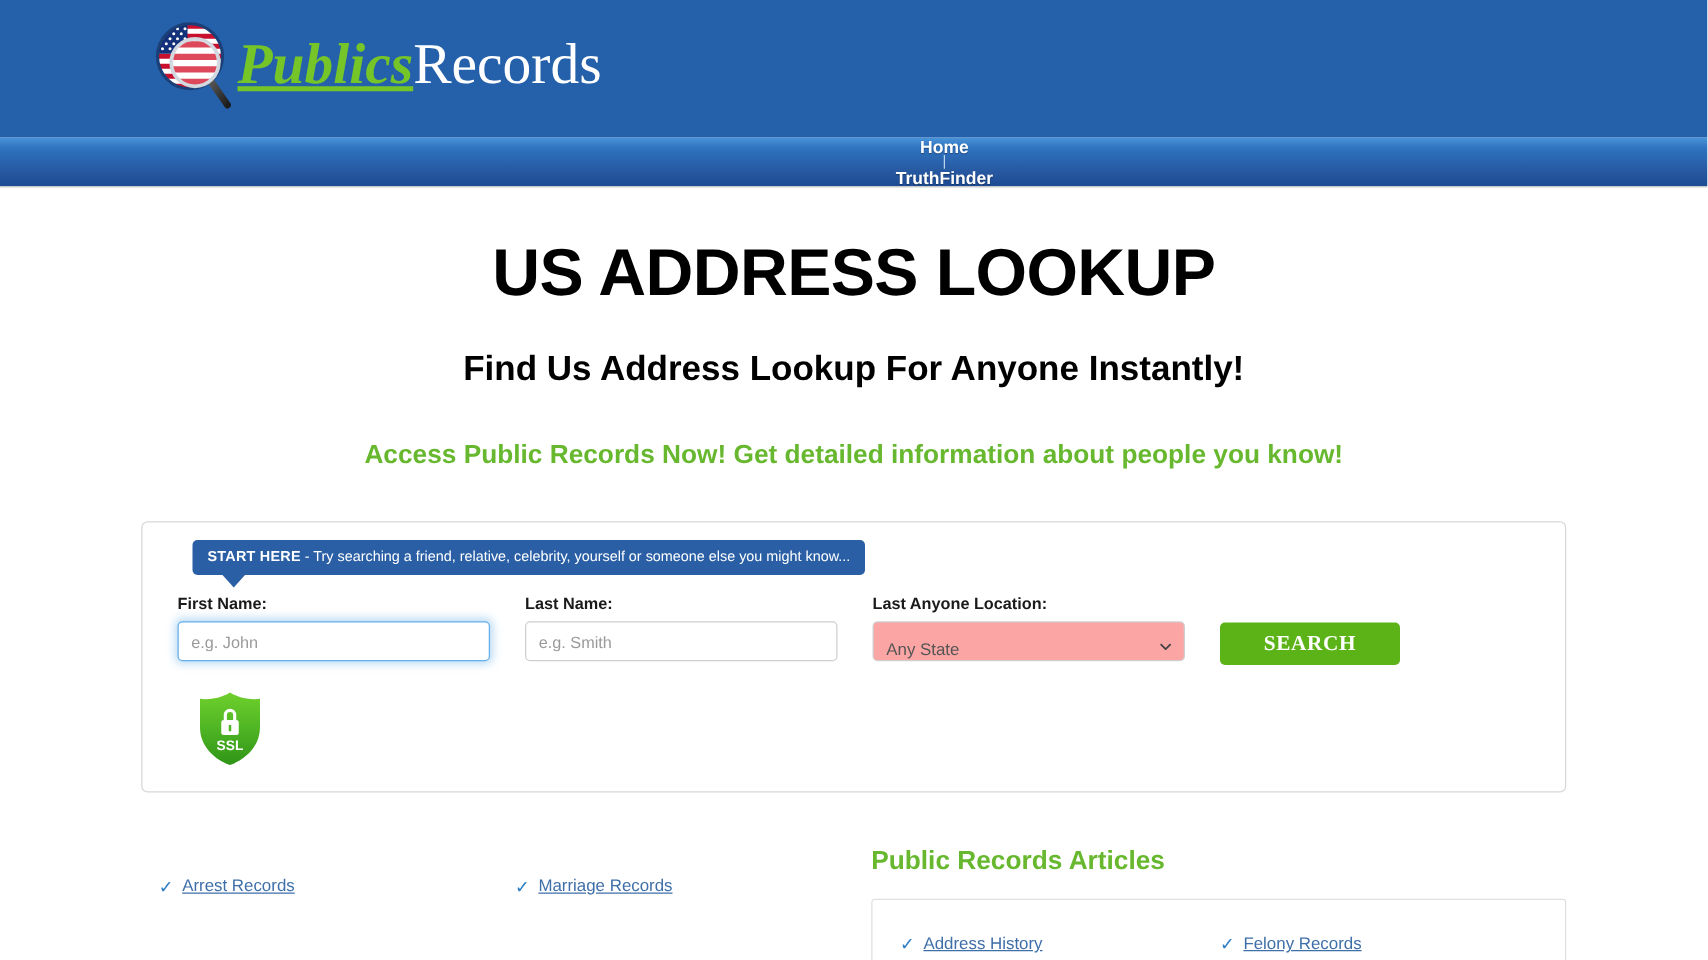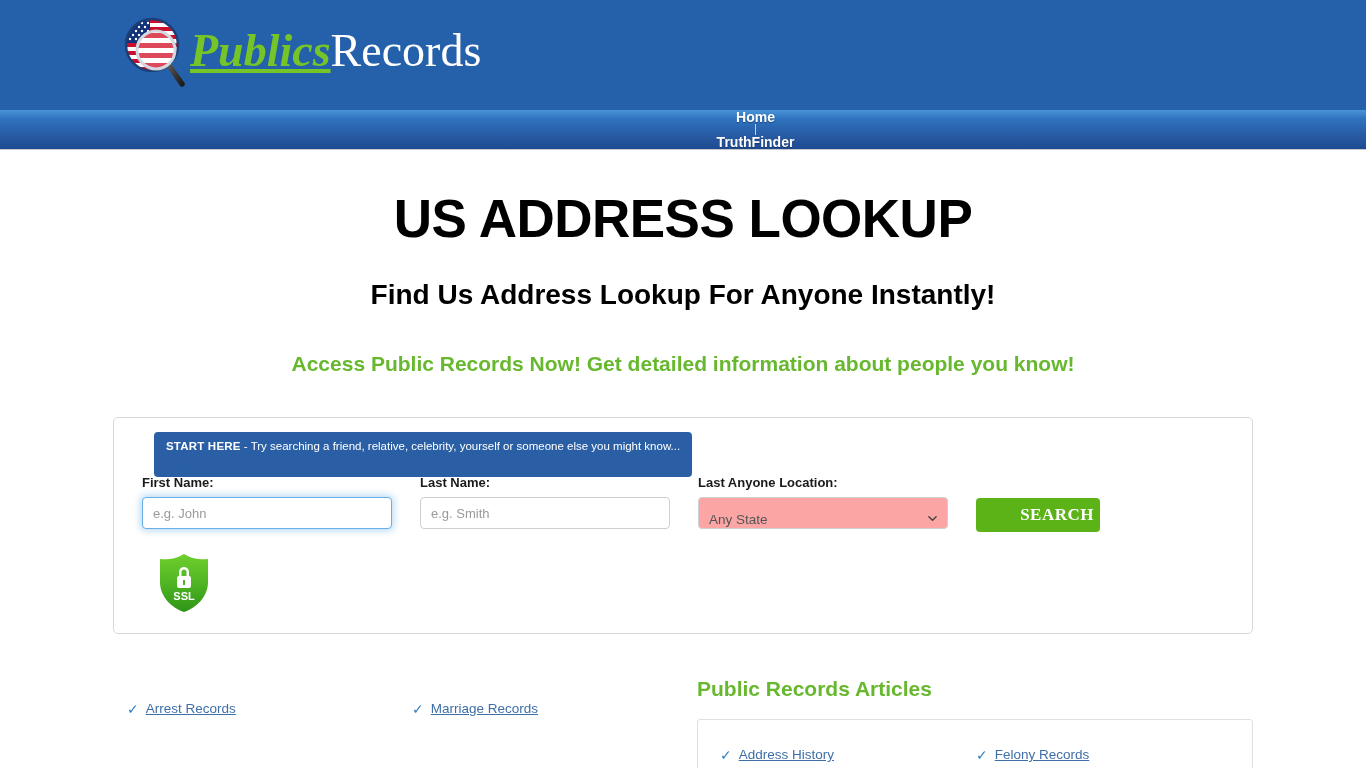--- a/index.html
+++ b/index.html
@@ -119,21 +119,21 @@
     border-radius: 5px;
     background: #ffffff;
   }
   .start-here {
     position: absolute;
     left: 40px;
     top: 14px;
     background: #2a5fa5;
     color: #ffffff;
     font-size: 11.5px;
-    height: 45px;
+    height: 28px;
     line-height: 28px;
     padding: 0 12px;
     border-radius: 4px;
     white-space: nowrap;
   }
   .start-here b { font-weight: bold; letter-spacing: .2px; }
   .start-here-arrow {
     position: absolute;
     left: 64px;
     top: 42px;
@@ -198,32 +198,31 @@
     appearance: none;
     outline: none;
   }
   .select-caret {
     position: absolute;
     right: 11px; top: 12px;
     width: 9px; height: 9px;
     pointer-events: none;
   }
   .search-btn {
-    width: 124px;
+    width: 144px;
     height: 34px;
     background: #5cb317;
     color: #ffffff;
     border: none;
     border-radius: 4px;
     font-family: "Liberation Serif", serif;
     font-size: 17px;
     font-weight: bold;
     letter-spacing: .5px;
     cursor: pointer;
-    text-align: right;
   }
 
   .ssl-badge {
     position: absolute;
     left: 155px;
     top: 552px;
     width: 58px;
     height: 62px;
   }
 

